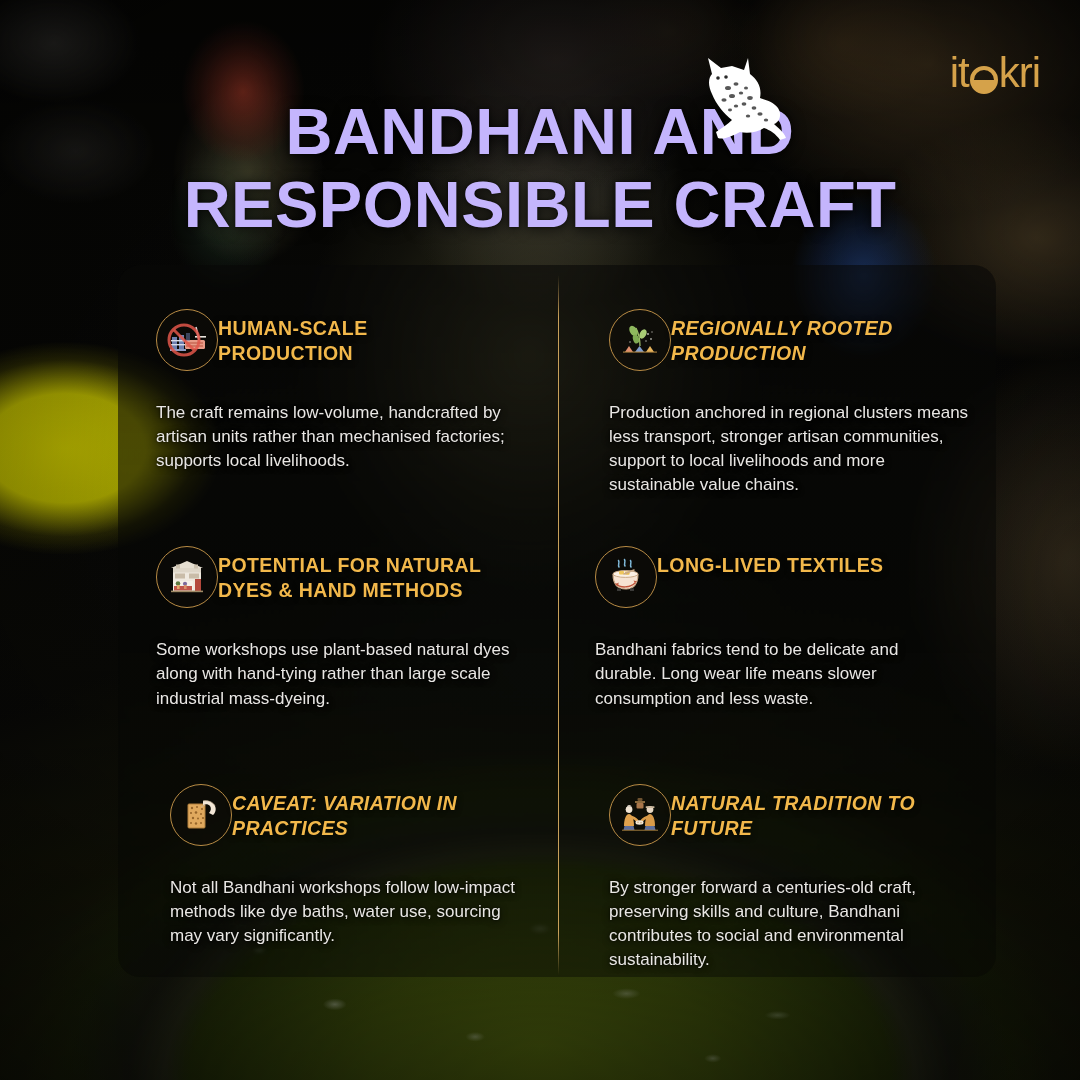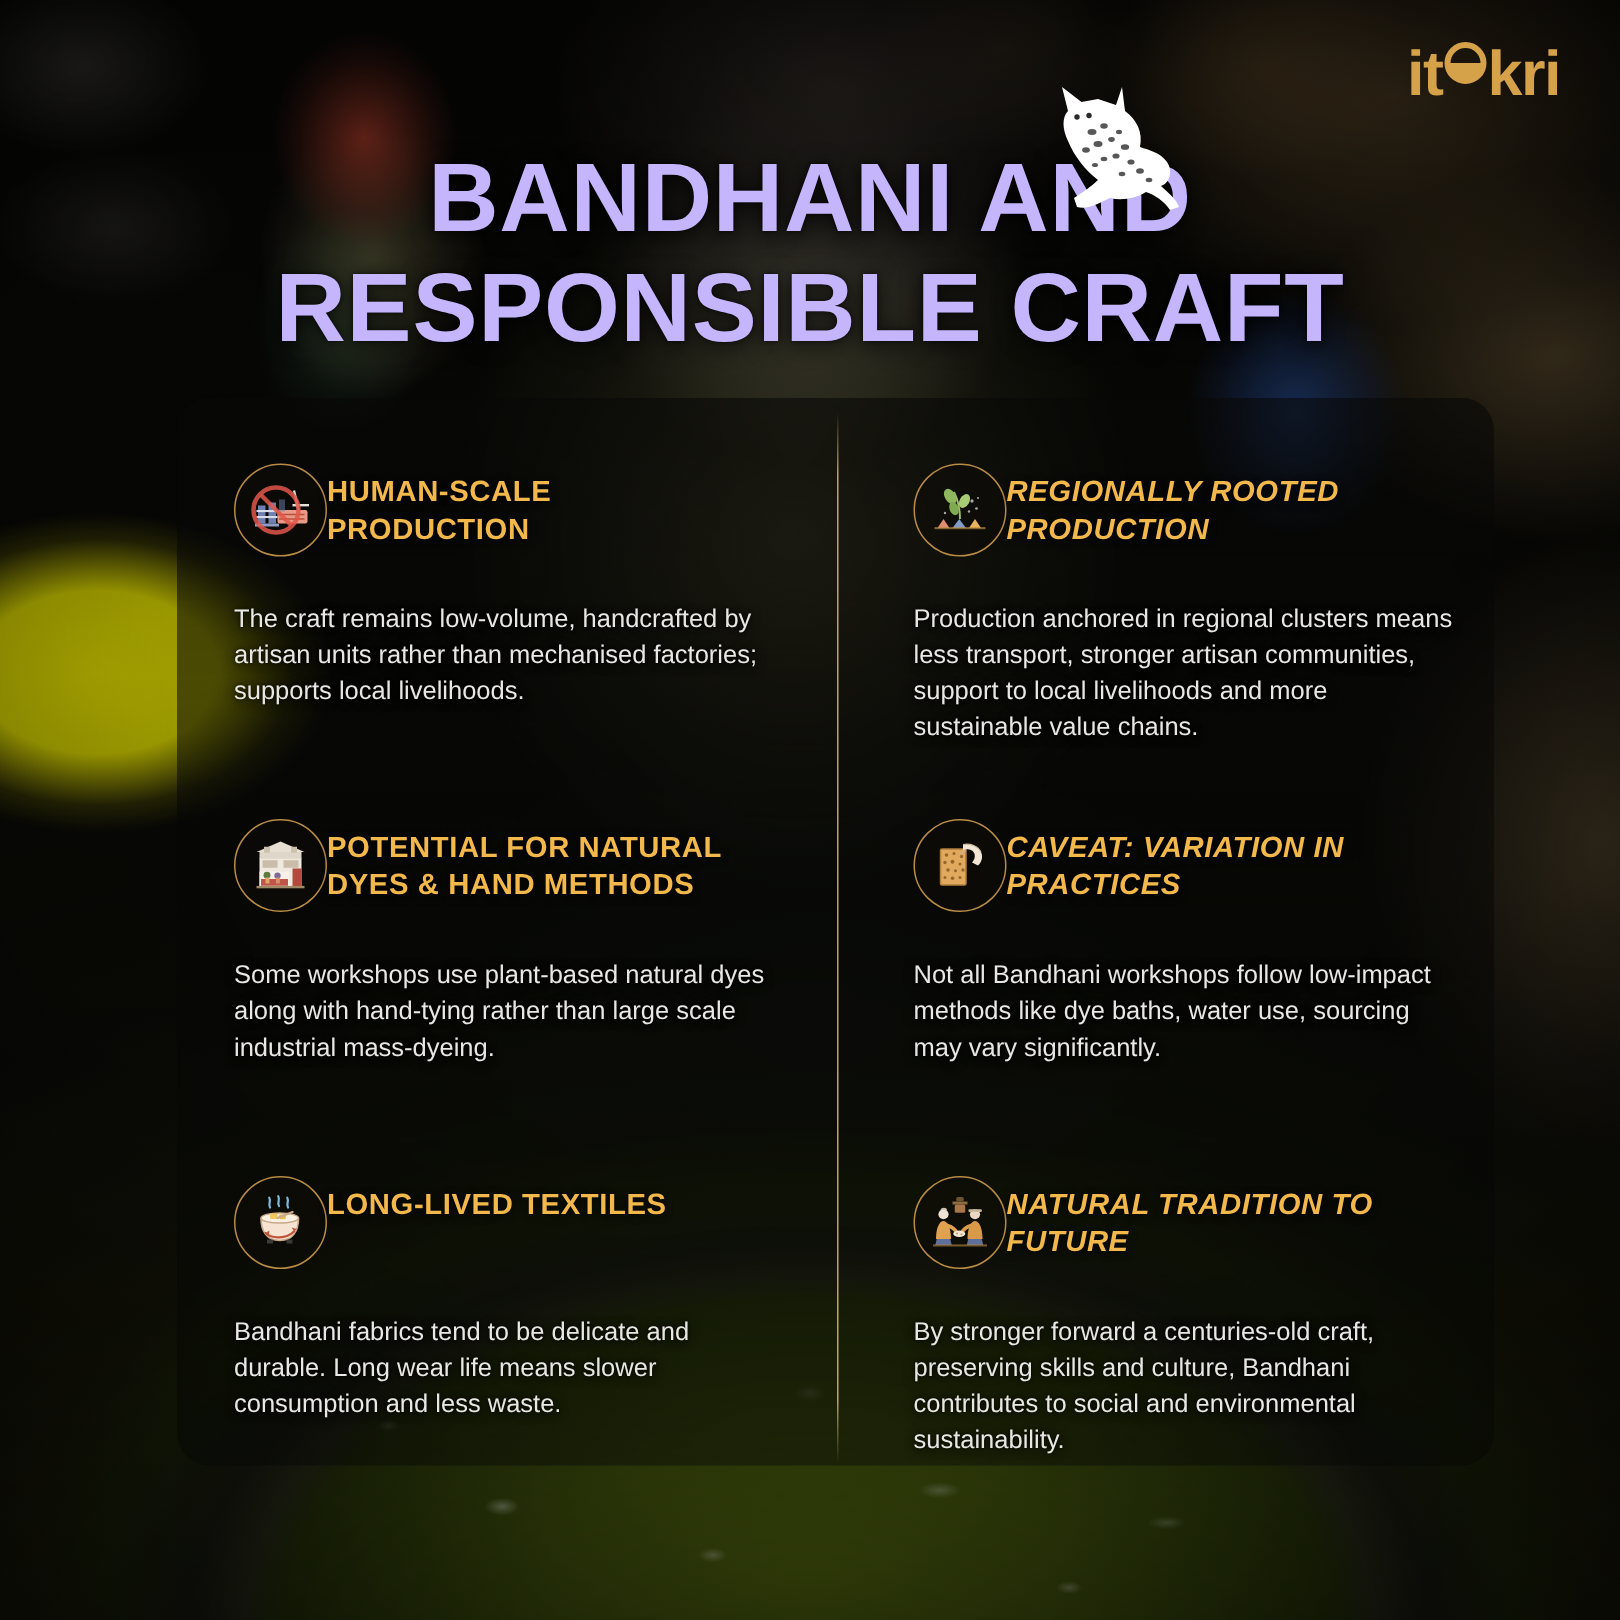--- a/index.html
+++ b/index.html
@@ -98,23 +98,23 @@
 
   
   .bg-vignette {
     background:
       radial-gradient(108% 86% at 50% 44%, rgba(0,0,0,0) 30%, rgba(0,0,0,.42) 72%, rgba(0,0,0,.72) 100%),
       linear-gradient(180deg, rgba(0,0,0,.34) 0%, rgba(0,0,0,.10) 18%, rgba(0,0,0,.12) 55%, rgba(0,0,0,.30) 100%);
   }
 
   
   .brand-logo {
-    position:absolute; top:28px; right:40px;
-    display:flex; align-items:flex-start;
-    font-size:42px; font-weight:700; letter-spacing:-1px;
+    position:absolute; top:52px; right:40px;
+    display:flex; align-items:flex-end;
+    font-size:42px; font-weight:400; letter-spacing:-1px;
     color:#d5a24a;
     line-height:1;
   }
   .brand-logo .logo-o {
     position:relative;
     display:inline-block;
     width:28px; height:28px;
     margin:0 1px;
     vertical-align:baseline;
   }
@@ -344,20 +344,48 @@
               <rect x="12" y="30" width="2.6" height="4" fill="#e0a86a"></rect>
               <rect x="19" y="30" width="2.6" height="4" fill="#d8906a"></rect>
               <rect x="6" y="35.6" width="32" height="1.6" fill="#a08a66"></rect>
             </svg>
           </div>
           <div class="cell-title">POTENTIAL FOR NATURAL DYES &amp; HAND METHODS</div>
         </div>
         <p class="cell-body">Some workshops use plant-based natural dyes along with hand-tying rather than large scale industrial mass-dyeing.</p>
       </div>
 
+      <div class="cell left">
+        <div class="cell-head">
+          <div class="icon-badge">
+            <svg viewBox="0 0 44 44">
+              <g stroke="#7fb8d8" stroke-width="1.5" fill="none" stroke-linecap="round">
+                <path d="M15 12 C13.5 9.5 16 8 14.5 5.5"></path>
+                <path d="M21 11 C19.5 8.5 22 7 20.5 4.5"></path>
+                <path d="M27 12 C25.5 9.5 28 8 26.5 5.5"></path>
+              </g>
+              <path d="M9 19 C9 28 13 34 21.5 34 C30 34 34 28 34 19 Z" fill="#f6e3d2"></path>
+              <ellipse cx="21.5" cy="19" rx="12.5" ry="3.4" fill="#fbf0e4"></ellipse>
+              <ellipse cx="21.5" cy="19" rx="12.5" ry="3.4" fill="none" stroke="#c9a988" stroke-width="1"></ellipse>
+              <path d="M9 19 C9 28 13 34 21.5 34 C30 34 34 28 34 19" fill="none" stroke="#c9a988" stroke-width="1.1"></path>
+              <rect x="15" y="16" width="5" height="3.6" rx="1" fill="#f0c85c"></rect>
+              <rect x="21" y="16.6" width="4.6" height="3.2" rx="1" fill="#e8bc4e"></rect>
+              <path d="M30 15 L20 19" stroke="#c9a988" stroke-width="1.6" stroke-linecap="round"></path>
+              <path d="M12 29 C16 33 26 33 31 28" fill="none" stroke="#c0563c" stroke-width="1.5" stroke-linecap="round"></path>
+              <path d="M31 28 l-1.5 -2.6 l3.4 .9 Z" fill="#c0563c"></path>
+              <path d="M12 29 l2.6 -1.6 l-.4 3.5 Z" fill="#c0563c"></path>
+              <rect x="13" y="33.4" width="4" height="2.6" fill="#3b3a38"></rect>
+              <rect x="26" y="33.4" width="4" height="2.6" fill="#3b3a38"></rect>
+            </svg>
+          </div>
+          <div class="cell-title">LONG-LIVED TEXTILES</div>
+        </div>
+        <p class="cell-body">Bandhani fabrics tend to be delicate and durable. Long wear life means slower consumption and less waste.</p>
+      </div>
+
       <div class="cell right">
         <div class="cell-head">
           <div class="icon-badge">
             <svg viewBox="0 0 44 44">
               <rect x="9" y="11" width="17" height="24" rx="1" fill="#e0a95e"></rect>
               <rect x="9" y="11" width="17" height="24" rx="1" fill="none" stroke="#b07f3c" stroke-width="1"></rect>
               <g fill="#8a5a22" opacity=".85">
                 <circle cx="13" cy="15" r="1.2"></circle>
                   <circle cx="18" cy="14" r="1"></circle>
                   <circle cx="23" cy="16" r="1.1"></circle>
@@ -374,48 +402,20 @@
               <path d="M24 8 C29 7 34 9 36 13 C37.5 16 36.5 20 34 22 L30 20 C32 18 32.5 15 31 13 C29.5 11 26.5 10.5 24 12 Z" fill="#f2e6d6"></path>
               <path d="M24 8 C29 7 34 9 36 13" fill="none" stroke="#c9b69c" stroke-width=".8"></path>
               <path d="M26 12 L22 14" stroke="#c9b69c" stroke-width=".8"></path>
             </svg>
           </div>
           <div class="cell-title">CAVEAT: VARIATION IN PRACTICES</div>
         </div>
         <p class="cell-body">Not all Bandhani workshops follow low-impact methods like dye baths, water use, sourcing may vary significantly.</p>
       </div>
 
-      <div class="cell left">
-        <div class="cell-head">
-          <div class="icon-badge">
-            <svg viewBox="0 0 44 44">
-              <g stroke="#7fb8d8" stroke-width="1.5" fill="none" stroke-linecap="round">
-                <path d="M15 12 C13.5 9.5 16 8 14.5 5.5"></path>
-                <path d="M21 11 C19.5 8.5 22 7 20.5 4.5"></path>
-                <path d="M27 12 C25.5 9.5 28 8 26.5 5.5"></path>
-              </g>
-              <path d="M9 19 C9 28 13 34 21.5 34 C30 34 34 28 34 19 Z" fill="#f6e3d2"></path>
-              <ellipse cx="21.5" cy="19" rx="12.5" ry="3.4" fill="#fbf0e4"></ellipse>
-              <ellipse cx="21.5" cy="19" rx="12.5" ry="3.4" fill="none" stroke="#c9a988" stroke-width="1"></ellipse>
-              <path d="M9 19 C9 28 13 34 21.5 34 C30 34 34 28 34 19" fill="none" stroke="#c9a988" stroke-width="1.1"></path>
-              <rect x="15" y="16" width="5" height="3.6" rx="1" fill="#f0c85c"></rect>
-              <rect x="21" y="16.6" width="4.6" height="3.2" rx="1" fill="#e8bc4e"></rect>
-              <path d="M30 15 L20 19" stroke="#c9a988" stroke-width="1.6" stroke-linecap="round"></path>
-              <path d="M12 29 C16 33 26 33 31 28" fill="none" stroke="#c0563c" stroke-width="1.5" stroke-linecap="round"></path>
-              <path d="M31 28 l-1.5 -2.6 l3.4 .9 Z" fill="#c0563c"></path>
-              <path d="M12 29 l2.6 -1.6 l-.4 3.5 Z" fill="#c0563c"></path>
-              <rect x="13" y="33.4" width="4" height="2.6" fill="#3b3a38"></rect>
-              <rect x="26" y="33.4" width="4" height="2.6" fill="#3b3a38"></rect>
-            </svg>
-          </div>
-          <div class="cell-title">LONG-LIVED TEXTILES</div>
-        </div>
-        <p class="cell-body">Bandhani fabrics tend to be delicate and durable. Long wear life means slower consumption and less waste.</p>
-      </div>
-
       <div class="cell right">
         <div class="cell-head">
           <div class="icon-badge">
             <svg viewBox="0 0 44 44">
               <rect x="17" y="8" width="10" height="2" fill="#8c6b3e"></rect>
               <rect x="18.5" y="10" width="7" height="5.5" rx="1" fill="#a8764a"></rect>
               <rect x="19.5" y="5" width="5" height="3" rx="1" fill="#6e5230"></rect>
               <circle cx="11" cy="16.5" r="3.4" fill="#f0e4d4"></circle>
               <path d="M9 13.6 C9.5 11.6 13 11.6 13.4 13.6 Z" fill="#cfc6ba"></path>
               <path d="M6 33 C6 25 8.5 21 11 21 C13.5 21 16 25 16 33 Z" fill="#e0a24e"></path>

